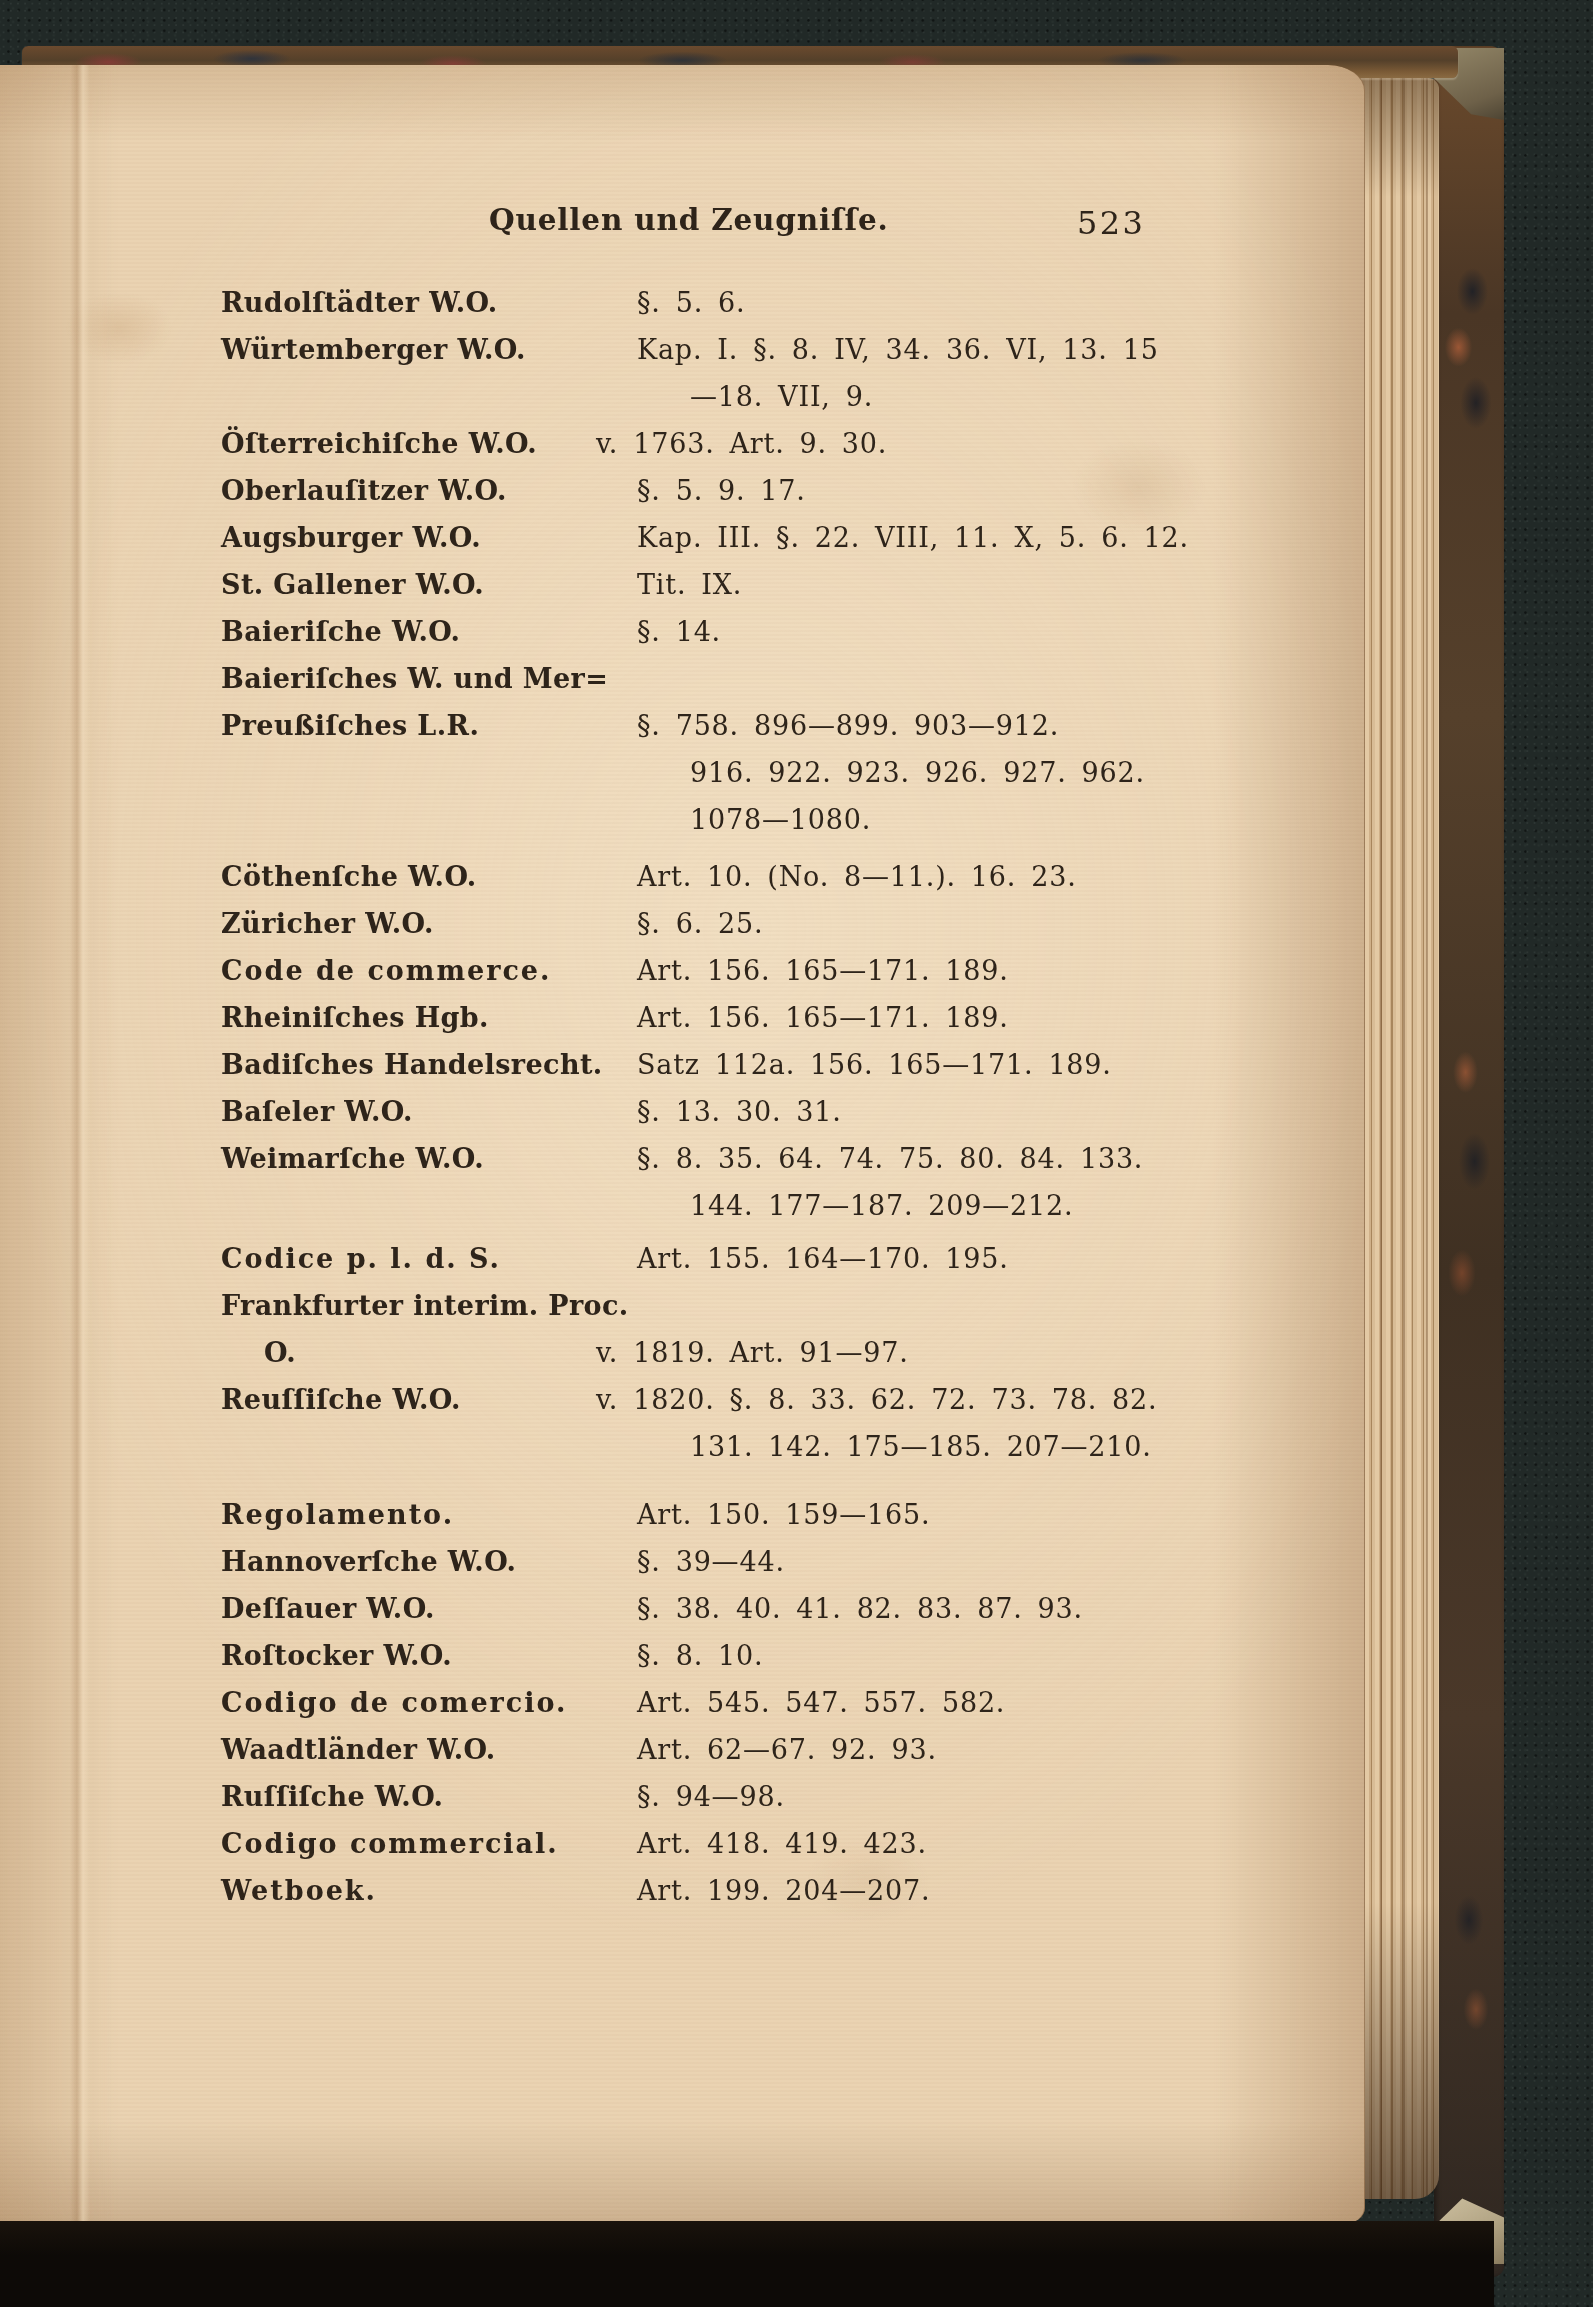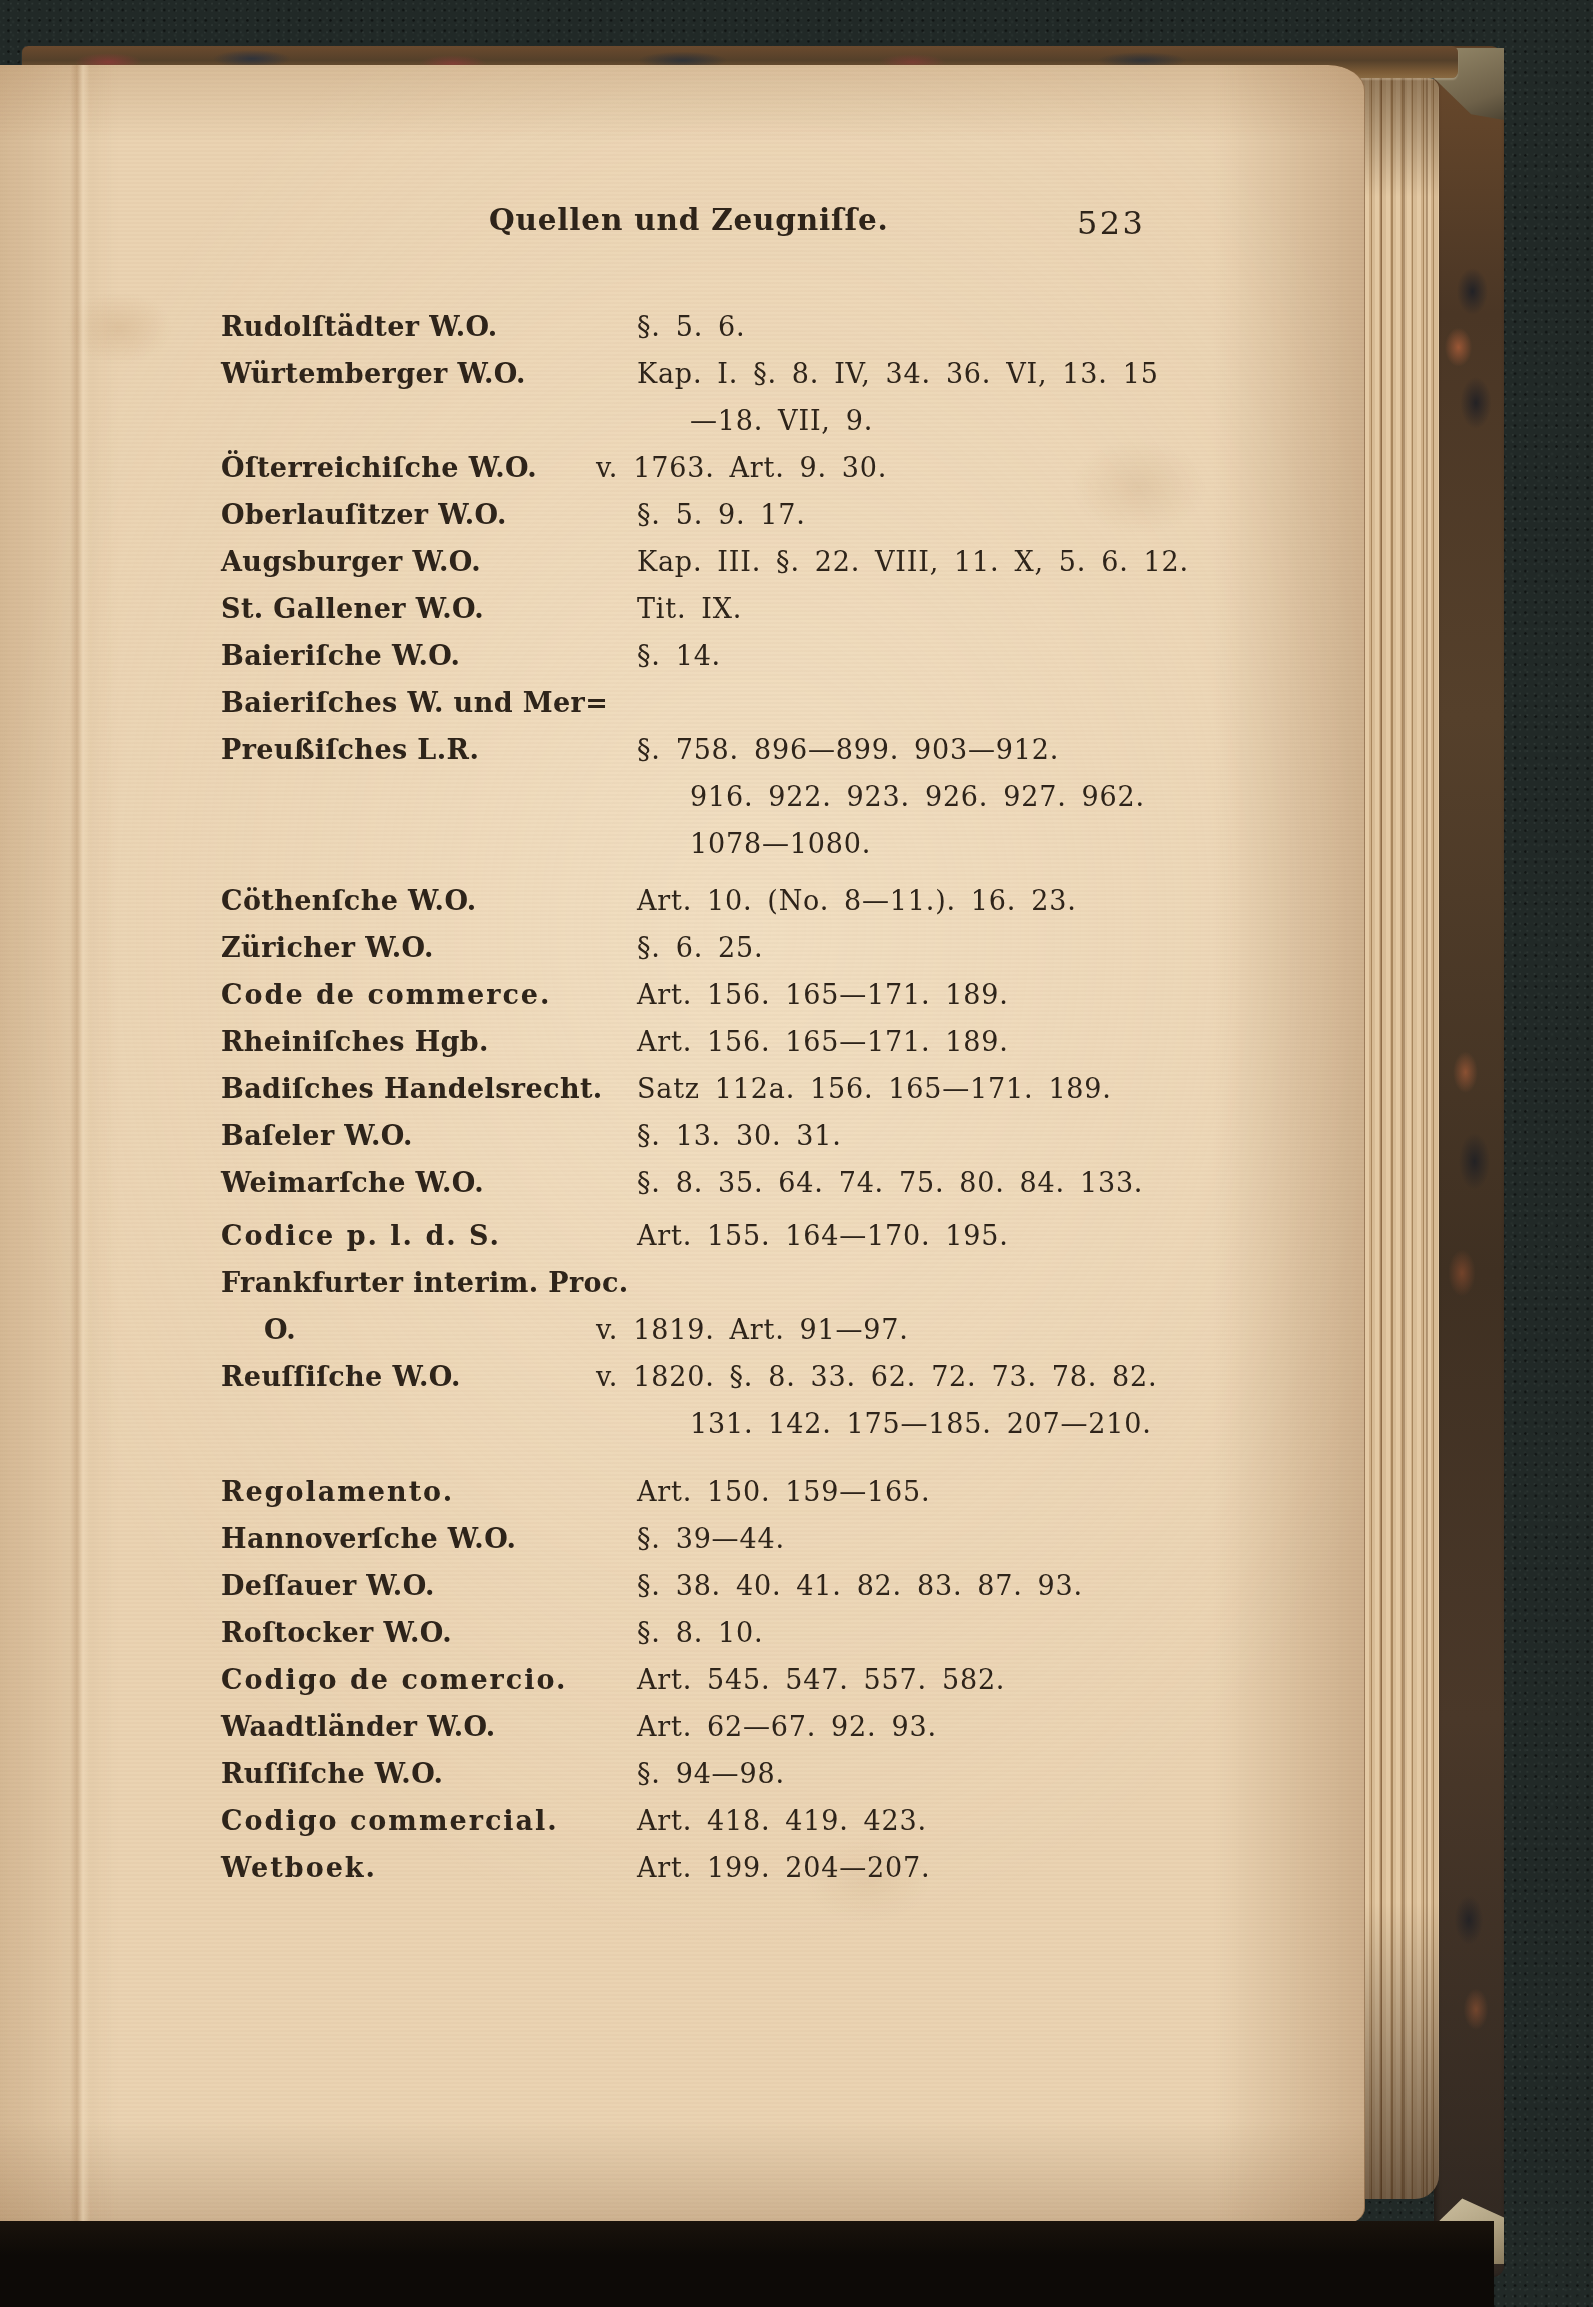--- a/index.html
+++ b/index.html
@@ -103,21 +103,21 @@
   .header{position:absolute;left:0;top:137px;width:100%;height:48px;}
   .title{
     position:absolute;left:489px;top:0;
     font-size:29.5px;font-weight:700;letter-spacing:0.8px;white-space:nowrap;
   }
   .pagenum{
     position:absolute;left:1077px;top:1.6px;
     font-size:32px;font-weight:400;letter-spacing:2.4px;
   }
 
-  .list{position:absolute;left:0;top:246px;width:100%;}
+  .list{position:absolute;left:0;top:222px;width:100%;}
   .row{position:relative;height:47px;}
   .row.gap-sm{margin-top:6.4px;}
   .row.gap-md{margin-top:9.6px;}
   .row.gap-lg{margin-top:21px;}
   .cl{
     position:absolute;left:221px;top:0;
     font-size:27px;font-weight:700;letter-spacing:0.4px;white-space:nowrap;
   }
   .cl.indent{left:264px;}
   .cl.roman{font-weight:700;letter-spacing:2px;text-align:right;}
@@ -214,20 +214,24 @@
     <span class="cr">Satz 112a. 156. 165—171. 189.</span>
   </div>
         <div class="row">
     <span class="cl">Baſeler W.O.</span>
     <span class="cr">§. 13. 30. 31.</span>
   </div>
         <div class="row">
     <span class="cl">Weimarſche W.O.</span>
     <span class="cr">§. 8. 35. 64. 74. 75. 80. 84. 133.</span>
   </div>
+        <div class="row">
+    <span class="cl"></span>
+    <span class="cr indent">144. 177—187. 209—212.</span>
+  </div>
         <div class="row gap-sm">
     <span class="cl roman">Codice p. l. d. S.</span>
     <span class="cr">Art. 155. 164—170. 195.</span>
   </div>
         <div class="row">
     <span class="cl">Frankfurter interim. Proc.</span>
     <span class="cr"></span>
   </div>
         <div class="row">
     <span class="cl indent">O.</span>

